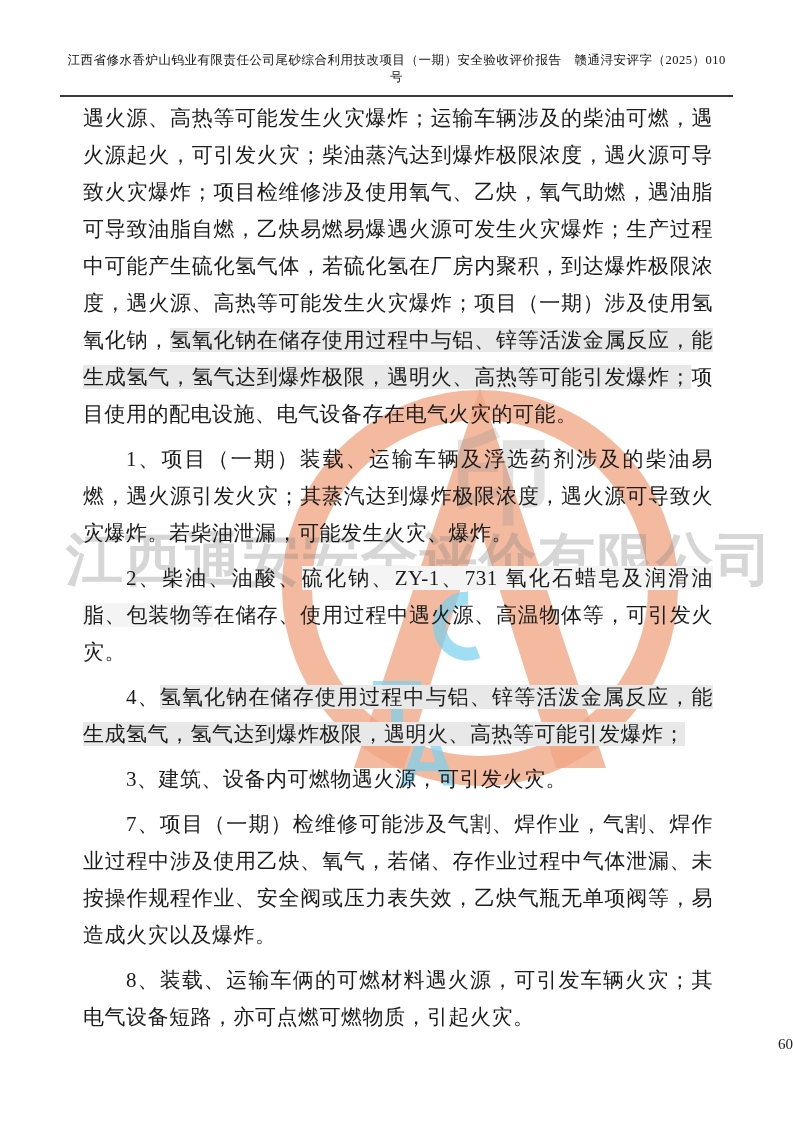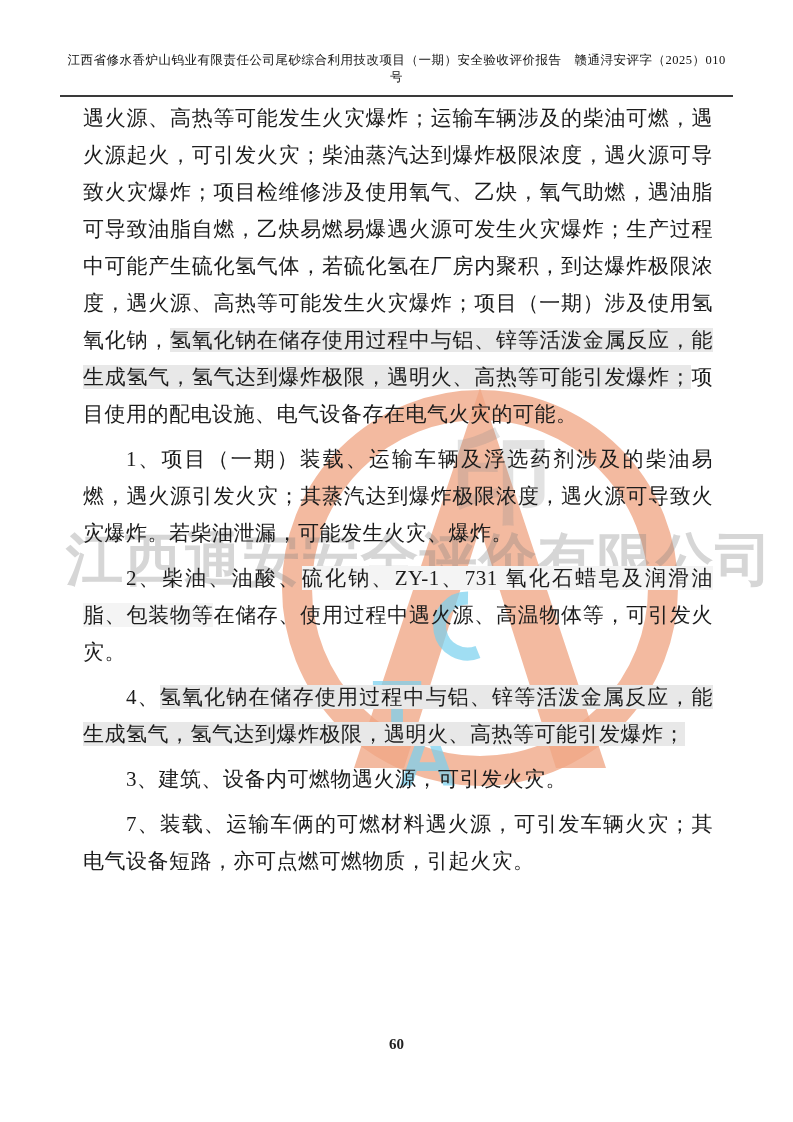--- a/index.html
+++ b/index.html
@@ -95,25 +95,24 @@
   .para-indent { text-indent: 43px; }
   .hl-gray  { background: #e8e8e8; }
   .hl-light { background: #f4f4f4; }
 
   
   .page-footer {
     position: absolute;
     top: 1036px;
     left: 0;
     width: 100%;
-    text-align: center;
+    text-align: right;
     font-size: 15px;
     color: #222;
     z-index: 1;
-    font-weight: bold;
   }
 </style>
 </head>
 <body>
 
 <div class="watermark-layer">
   <svg class="wm-logo" viewBox="0 0 424 424" xmlns="http://www.w3.org/2000/svg">
 
     <circle cx="212" cy="212" r="183" fill="none" stroke="rgba(240,166,133,0.78)" stroke-width="30"></circle>
 
@@ -136,18 +135,19 @@
   <p class="para-indent"><span>1、项目（一期）装载、运输车辆及浮选药剂涉及的柴油易燃，遇火源引发火灾；其蒸汽达到爆炸极限浓度，遇火源可导致火灾爆炸。若柴油泄漏，可能发生火灾、爆炸。</span></p>
 
   <p class="para-indent"><span>2、柴油、油酸、</span><span class="hl-light">硫化钠、ZY-1、731 氧化石蜡皂及润滑油脂、包装物等</span><span>在储存、使用过程中遇火源、高温物体等，可引发火灾。</span></p>
 
 
   <p class="para-indent"><span>4、</span><span class="hl-gray">氢氧化钠在储存使用过程中与铝、锌等活泼金属反应，能生成氢气，氢气达到爆炸极限，遇明火、高热等可能引发爆炸；</span></p>
 
 
   <p class="para-indent"><span>3、建筑、设备内可燃物遇火源，可引发火灾。</span></p>
 
+  <p class="para-indent"><span>7、项目（一期）检维修可能涉及气割、焊作业，气割、焊作业过程中涉及使用乙炔、氧气，若储、存作业过程中气体泄漏、未按操作规程作业、安全阀或压力表失效，乙炔气瓶无单项阀等，易造成火灾以及爆炸。</span></p>
 
-  <p class="para-indent"><span>7、装载、运输车俩的可燃材料遇火源，可引发车辆火灾；其电气设备短路，亦可点燃可燃物质，引起火灾。</span></p>
+  <p class="para-indent"><span>8、装载、运输车俩的可燃材料遇火源，可引发车辆火灾；其电气设备短路，亦可点燃可燃物质，引起火灾。</span></p>
 
 </div>
 
 <div class="page-footer">60</div>
 
 </body></html>

